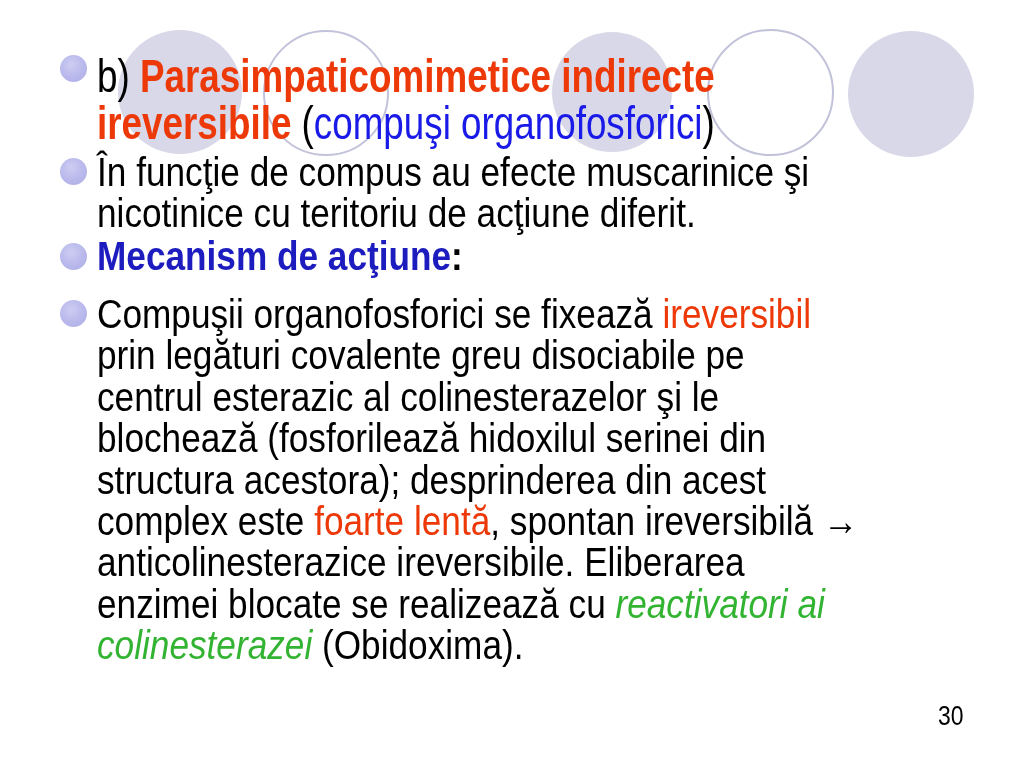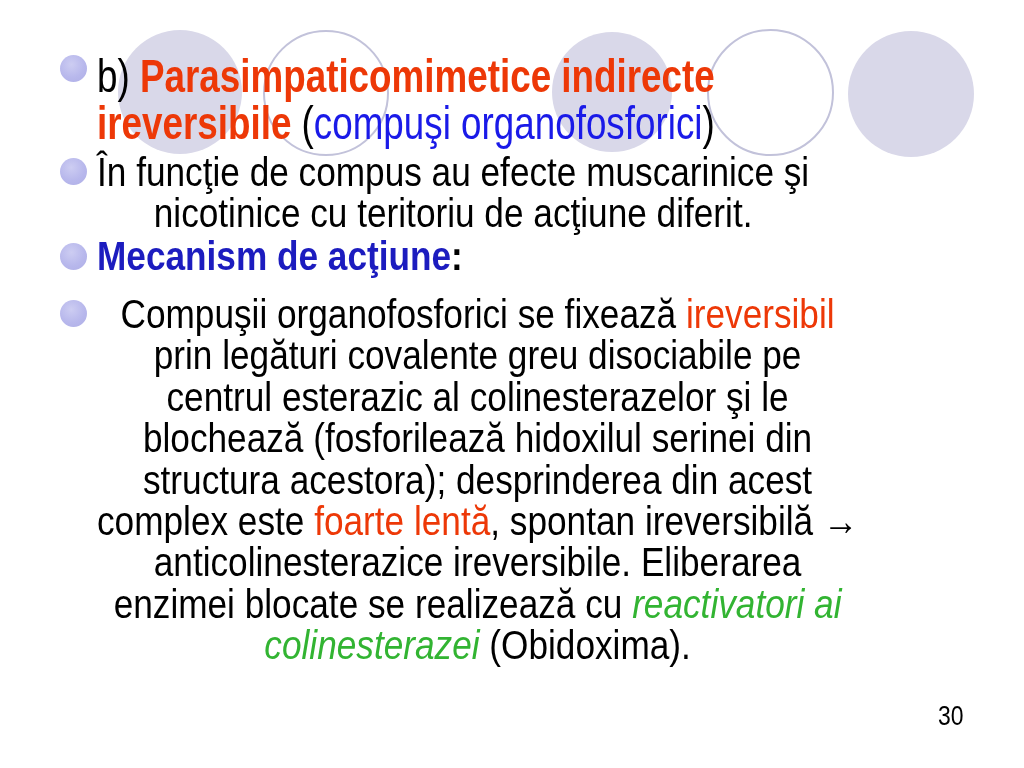--- a/index.html
+++ b/index.html
@@ -1,19 +1,19 @@
 <!DOCTYPE html>
 <html><head>
 <meta charset="utf-8">
 <style>
   html,body{margin:0;padding:0;}
   body{width:1024px;height:768px;overflow:hidden;background:#ffffff;}
   .slide{
     position:relative;width:1024px;height:768px;background:#ffffff;
-    font-family:"Liberation Sans", sans-serif;color:#000;text-align:center;
+    font-family:"Liberation Sans", sans-serif;color:#000;
   }
   
   .circ{position:absolute;border-radius:50%;z-index:0;box-sizing:border-box;}
   .circ.filled{background:#d9d8e9;}
   .circ.outlined{background:#ffffff;border:2px solid #c2c2da;}
   .c1{left:118px;top:30px;width:124px;height:124px;}
   .c2{left:263px;top:30px;width:126px;height:126px;}
   .c3{left:552px;top:32px;width:120px;height:120px;}
   .c4{left:707px;top:29px;width:127px;height:127px;}
   .c5{left:848px;top:31px;width:126px;height:126px;}

